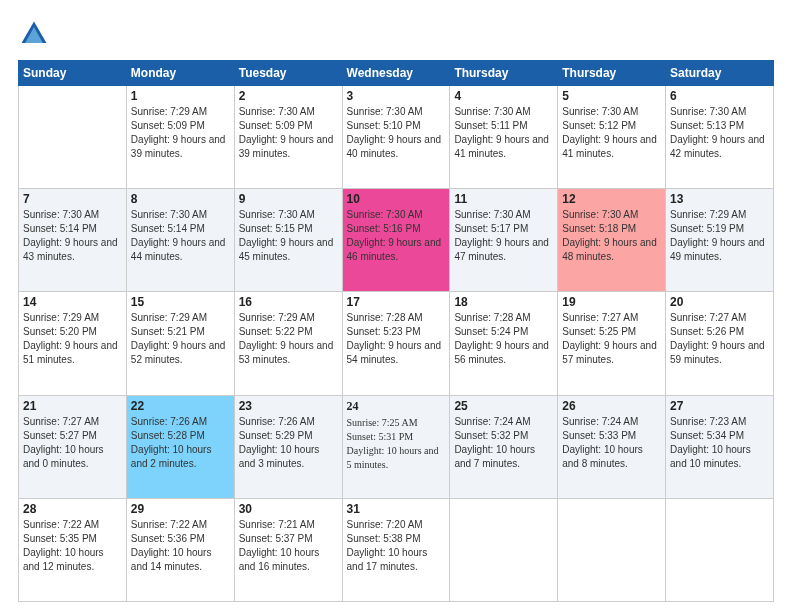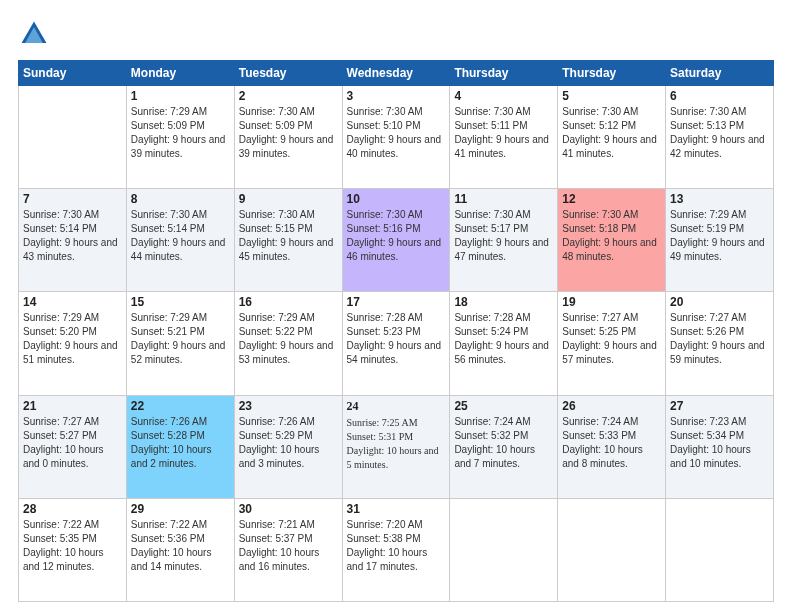--- a/index.html
+++ b/index.html
@@ -166,21 +166,21 @@
             <div class="day-info">Sunrise: 7:30 AM<br>Sunset: 5:14 PM<br>Daylight: 9 hours and 43 minutes.</div>
           </td>
           <td style="background: rgb(240, 244, 248);">
             <span class="day-num">8</span>
             <div class="day-info">Sunrise: 7:30 AM<br>Sunset: 5:14 PM<br>Daylight: 9 hours and 44 minutes.</div>
           </td>
           <td style="background: rgb(240, 244, 248);">
             <span class="day-num">9</span>
             <div class="day-info">Sunrise: 7:30 AM<br>Sunset: 5:15 PM<br>Daylight: 9 hours and 45 minutes.</div>
           </td>
-          <td style="background: #c4b5fd; margin-top: 28px;">
+          <td style="background: #ec4899; margin-top: 28px;">
             <span class="day-num">10</span>
             <div class="day-info">Sunrise: 7:30 AM<br>Sunset: 5:16 PM<br>Daylight: 9 hours and 46 minutes.</div>
           </td>
           <td style="background: rgb(240, 244, 248);">
             <span class="day-num">11</span>
             <div class="day-info">Sunrise: 7:30 AM<br>Sunset: 5:17 PM<br>Daylight: 9 hours and 47 minutes.</div>
           </td>
           <td style="background: #fca5a5;">
             <span class="day-num">12</span>
             <div class="day-info">Sunrise: 7:30 AM<br>Sunset: 5:18 PM<br>Daylight: 9 hours and 48 minutes.</div>

